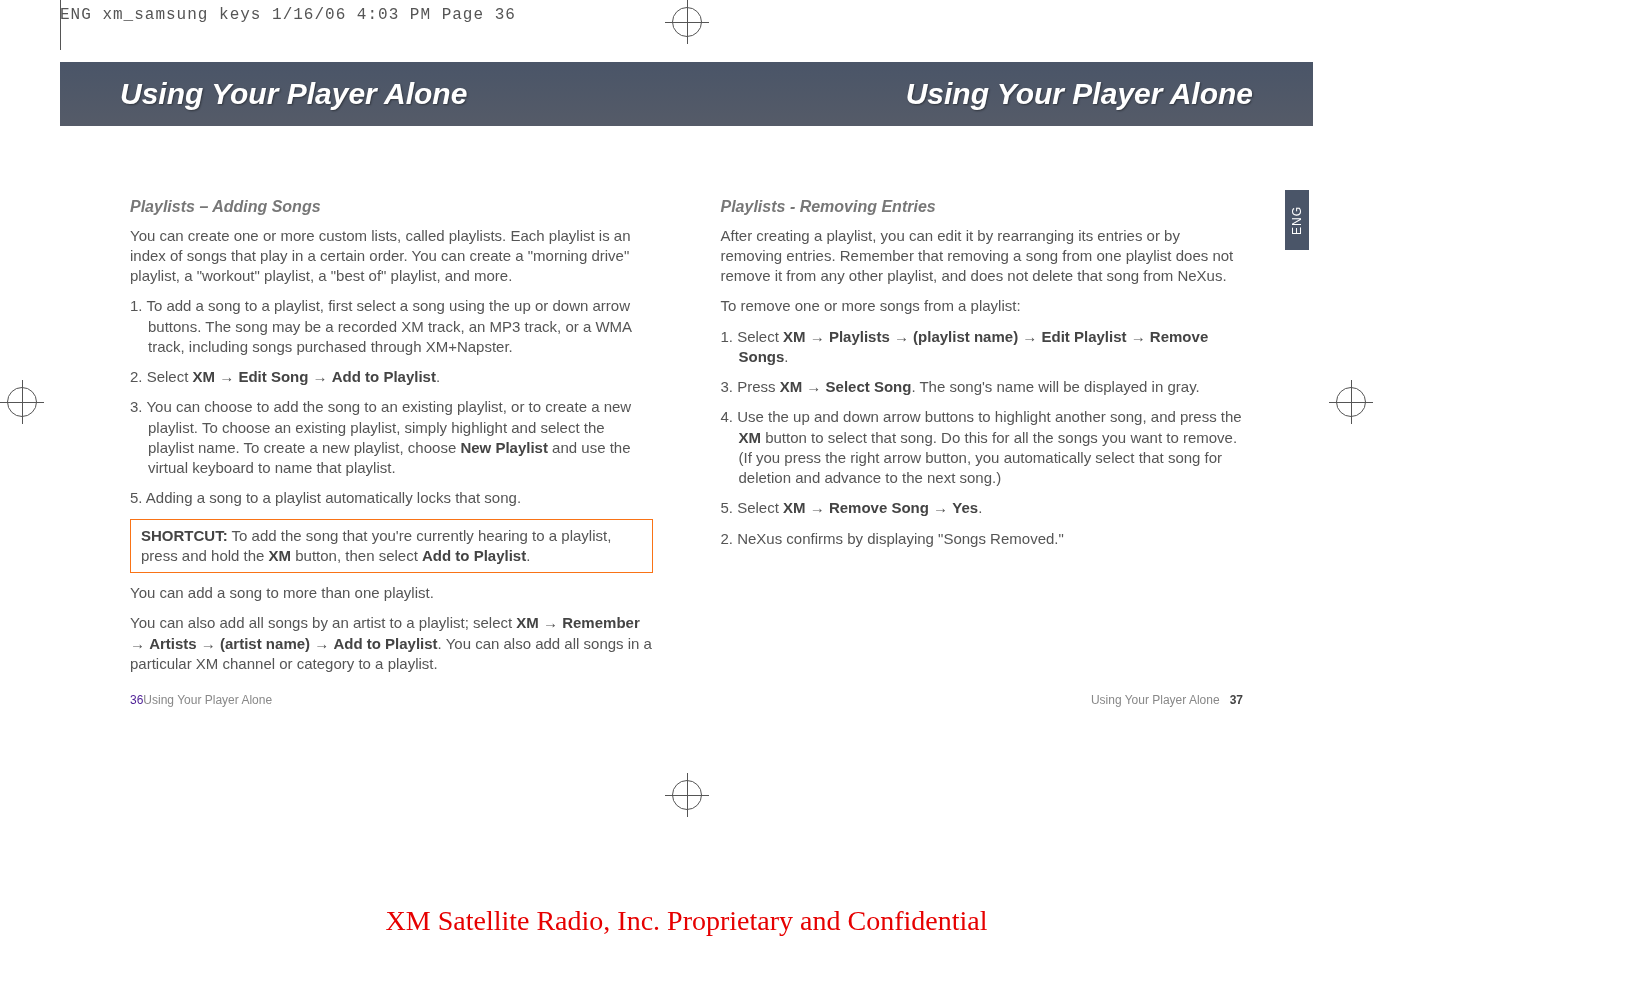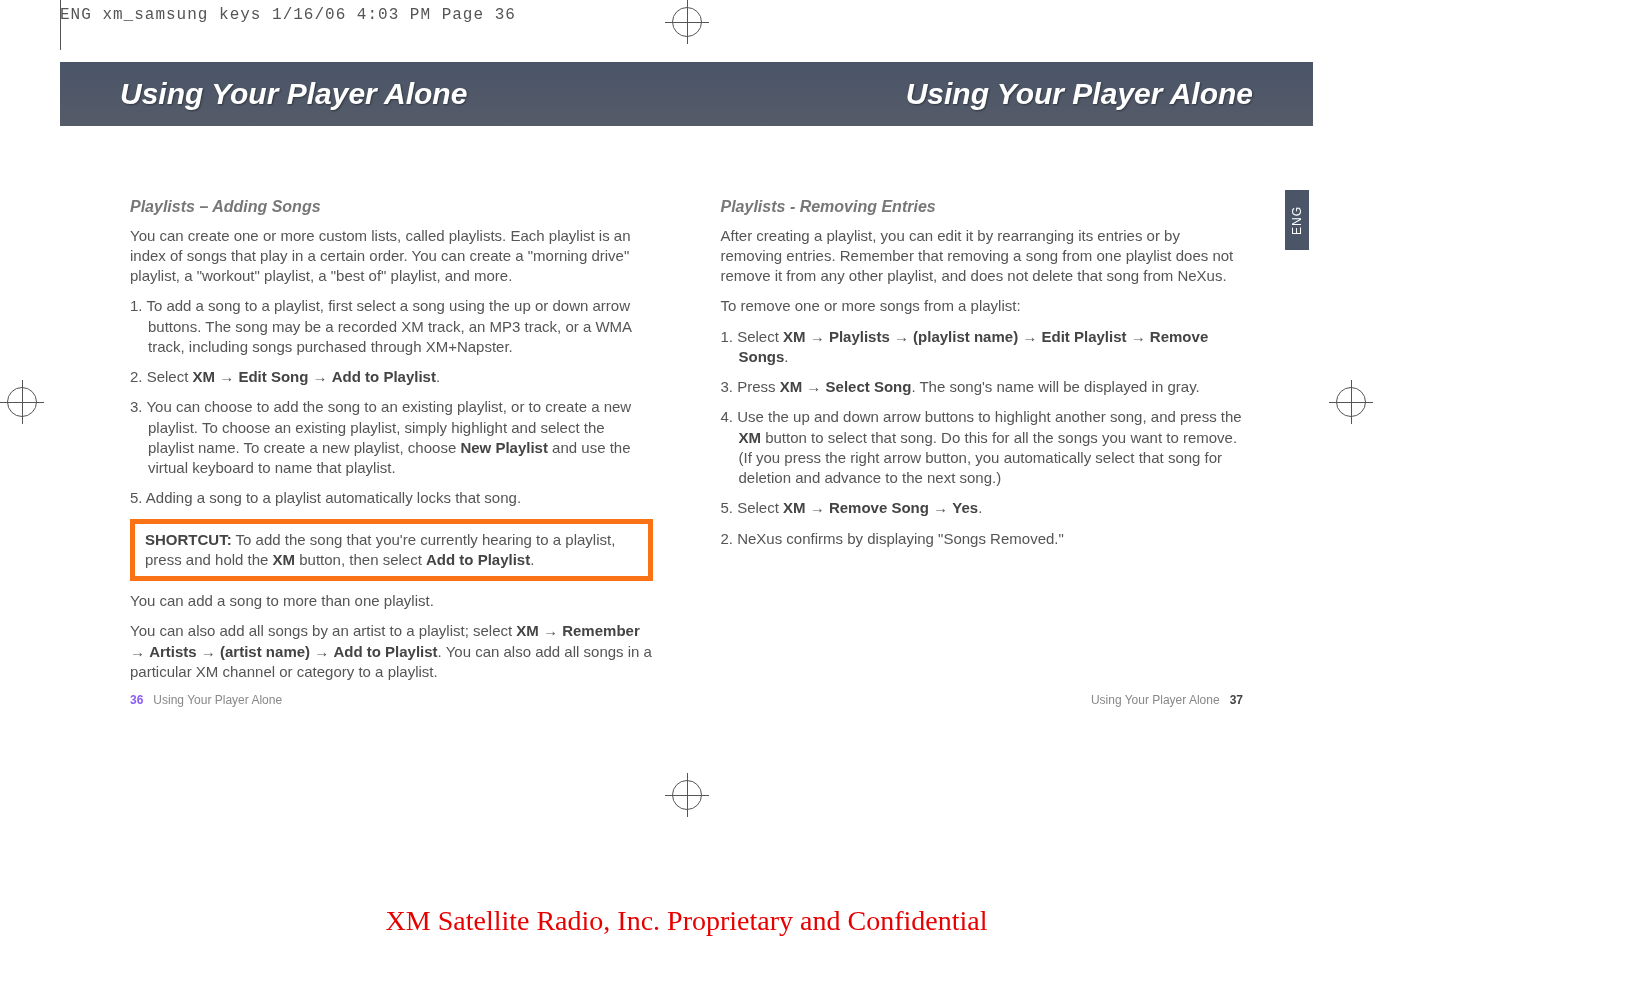--- a/index.html
+++ b/index.html
@@ -16,25 +16,25 @@
   .reg-side { position:absolute; top:380px; }
   .reg-sl { left:0; }
   .reg-sr { right:0; }
   .banner { position:absolute; top:62px; left:60px; right:60px; height:64px; background:linear-gradient(#4a5568,#555b68); display:flex; align-items:center; justify-content:space-between; padding:0 60px; box-sizing:border-box; }
   .banner-title { font-style:italic; font-weight:bold; font-size:30px; color:#fff; text-shadow:1px 1px 2px rgba(0,0,0,.4); }
   .cols { position:absolute; top:160px; left:130px; right:130px; display:flex; gap:68px;margin-top:36px; }
   .col { flex:1 1 50%; font-size:15px; line-height:1.35; color:#555; }
   .subhead { font-style:italic; font-weight:bold; color:#777; font-size:16px; margin-bottom:8px; }
   .col p { margin:0 0 10px 0; }
   .step { margin:0 0 10px 0; padding-left:18px; text-indent:-18px; }
-  .shortcut { border:5px solid #f97316; padding:6px 10px; margin:10px 0; }
+  .shortcut { border:1px solid #f97316; padding:6px 10px; margin:10px 0; }
   b { color:#444; }
   .eng-tab { position:absolute; right:64px; top:190px; width:24px; height:60px; background:#4a5568; color:#fff; font-size:12px; letter-spacing:1px; writing-mode:vertical-rl; transform:rotate(180deg); display:flex; align-items:center; justify-content:center; }
   .footer-l { position:absolute; left:130px; bottom:280px; font-size:12px; color:#888; }
-  .footer-l .pn { font-weight:bold; color:#8b5cf6; margin-right:10px; }
+  .footer-l .pn { font-weight:normal; color:#4c1d95; }
   .footer-r { position:absolute; right:130px; bottom:280px; font-size:12px; color:#888; }
   .footer-r .pn { font-weight:bold; color:#444; margin-left:10px; }
   .confidential { position:absolute; bottom:50px; left:0; right:0; text-align:center; color:#e60000; font-family:"Times New Roman", serif; font-size:28px; }
 </style>
 </head>
 <body>
 
 <div class="sheet">
   <div class="crop-line-v"></div>
   <div class="slug">ENG xm_samsung keys  1/16/06  4:03 PM  Page 36</div>

